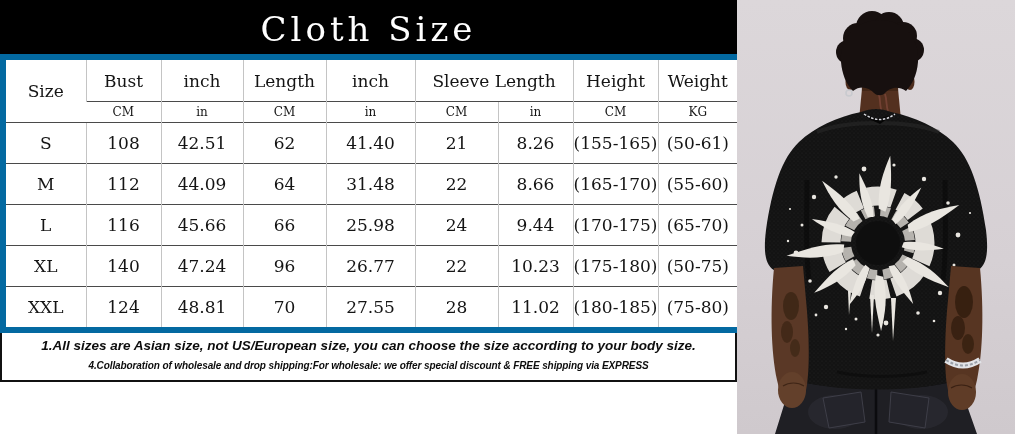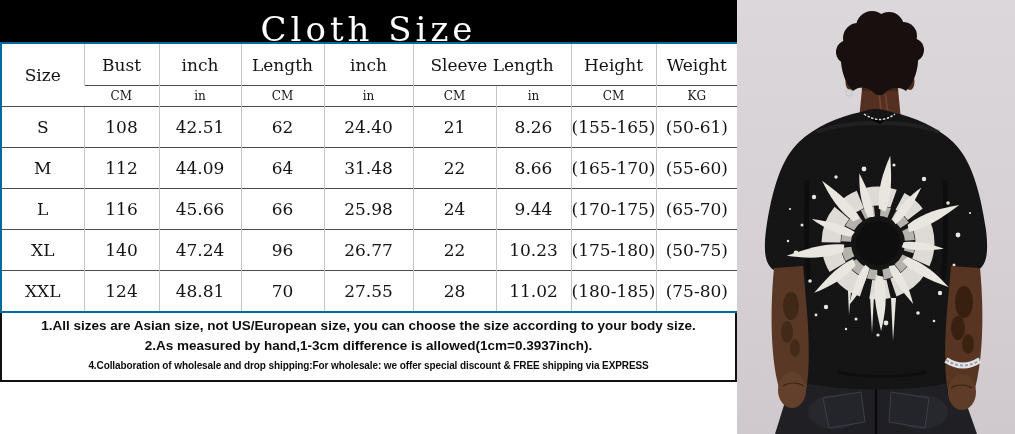--- a/index.html
+++ b/index.html
@@ -2,44 +2,44 @@
 <html><head>
 <meta charset="utf-8">
 <style>
   html,body{margin:0;padding:0;}
   body{
     width:1015px;height:434px;position:relative;overflow:hidden;
     background:#ffffff;font-family:"DejaVu Serif", serif;
   }
   .left-panel{position:absolute;left:0;top:0;width:737px;}
   .title-bar{
-    height:42px;background:#000;color:#fff;text-align:center;
+    height:54px;background:#000;color:#fff;text-align:center;
     font-size:34px;line-height:58px;letter-spacing:4px;
     font-family:"DejaVu Serif", serif;
   }
   table.size-table{
     border-collapse:collapse;width:737px;table-layout:fixed;
-    border:2px solid #0369a1;
+    border:6px solid #0369a1;
   }
   .size-table th,.size-table td{
     border-left:1px solid #c4c4c4;border-top:1px solid #4a4a4a;
     text-align:center;vertical-align:middle;
     font-weight:normal;font-size:17px;color:#141414;padding:0;
     overflow:hidden;white-space:nowrap;
   }
   .size-table th:first-child,.size-table td:first-child{border-left:none;}
   .size-table thead tr.hrow1 th{height:41px;font-size:17px;}
   .size-table thead tr.hrow2 th{height:20px;font-size:12px;}
   .size-table tbody td{height:40px;}
   .notes{
     width:737px;box-sizing:border-box;border:2px solid #111;border-top:none;
     padding:3px 4px 4px 4px;text-align:center;color:#0d0d0d;
     font-family:"Liberation Sans", sans-serif;font-weight:bold;
   }
-  .notes p{margin:0;line-height:20px;font-size:13.5px;}
+  .notes p{margin:0;line-height:20px;font-size:13.5px;font-style:italic;}
   .notes p.nowrap{white-space:nowrap;}
   .notes p.n4{font-size:10px;letter-spacing:-0.1px;}
   .photo{position:absolute;left:737px;top:0;width:278px;height:434px;}
   .photo svg{display:block;}
 </style>
 </head>
 <body>
 
 <div class="left-panel">
 
@@ -80,21 +80,21 @@
         <th>CM</th>
         <th>KG</th>
       </tr>
     </thead>
     <tbody>
       <tr>
         <td>S</td>
         <td>108</td>
         <td>42.51</td>
         <td>62</td>
-        <td>24.40</td>
+        <td>41.40</td>
         <td>21</td>
         <td>8.26</td>
         <td>(155-165)</td>
         <td>(50-61)</td>
       </tr>
       <tr>
         <td>M</td>
         <td>112</td>
         <td>44.09</td>
         <td>64</td>
@@ -135,21 +135,20 @@
         <td>28</td>
         <td>11.02</td>
         <td>(180-185)</td>
         <td>(75-80)</td>
       </tr>
     </tbody>
   </table>
 
   <div class="notes">
     <p class="nowrap">1.All sizes are Asian size, not US/European size, you can choose the size according to your body size.</p>
-    <p class="nowrap">2.As measured by hand,1-3cm difference is allowed(1cm=0.3937inch).</p>
     <p class="nowrap n4">4.Collaboration of wholesale and drop shipping:For wholesale: we offer special discount &amp; FREE shipping via EXPRESS</p>
   </div>
 </div>
 
 <div class="photo">
   <svg xmlns="http://www.w3.org/2000/svg" viewBox="0 0 278 434" width="278" height="434">
     <defs>
       <linearGradient id="bgG" x1="0" y1="0" x2="0" y2="1">
         <stop offset="0" stop-color="#dcd7da"></stop>
         <stop offset="0.6" stop-color="#d6d0d4"></stop>

